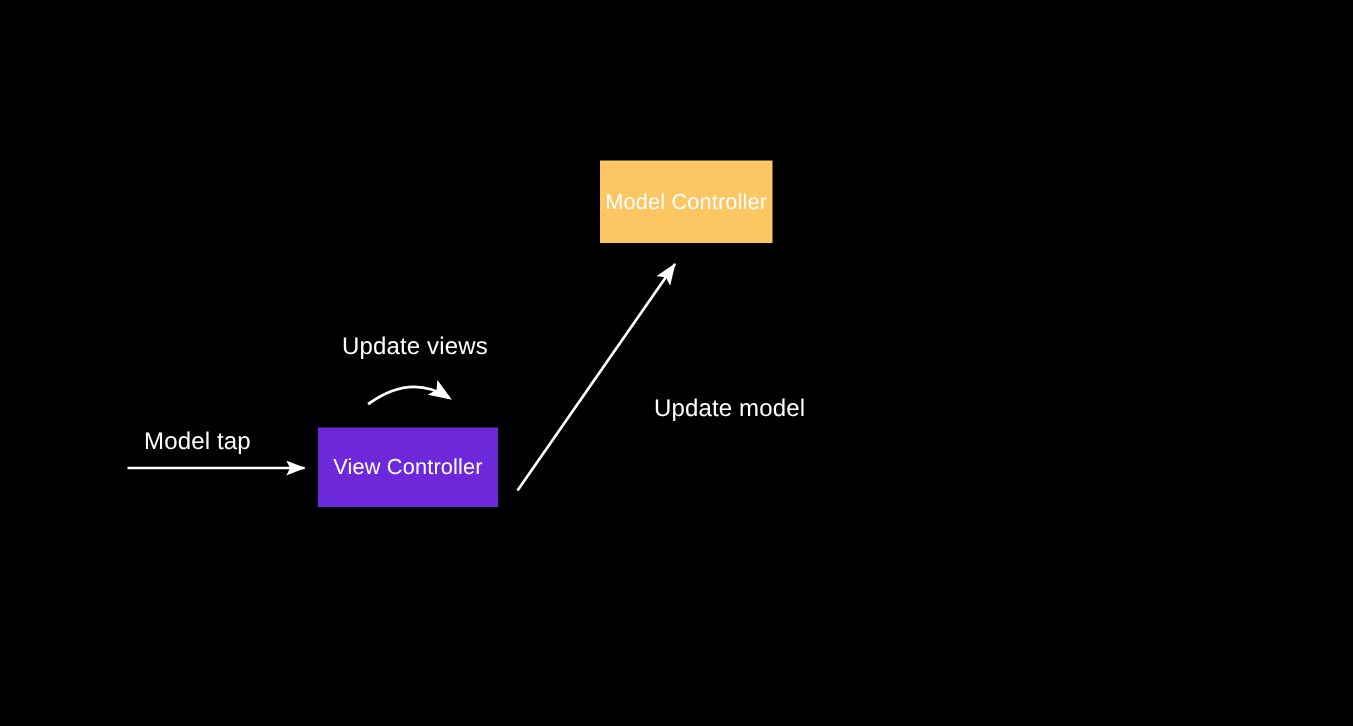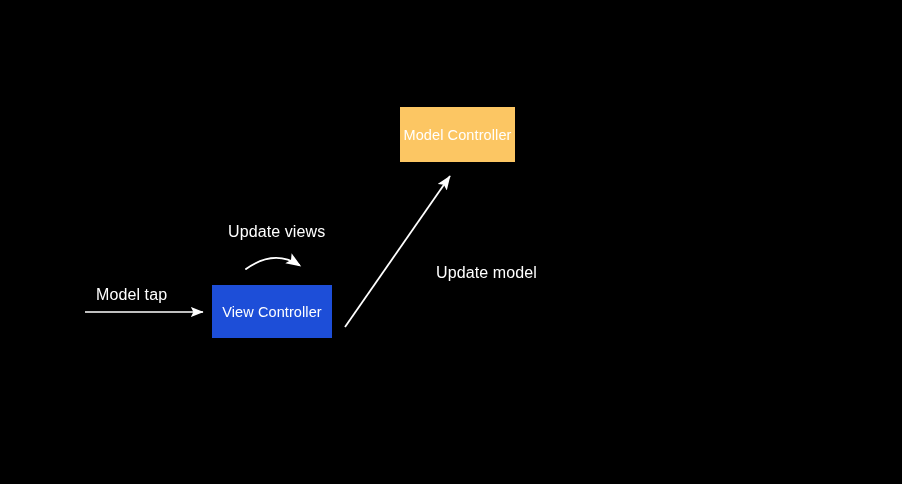--- a/index.html
+++ b/index.html
@@ -43,21 +43,21 @@
     top: 107px;
     width: 115px;
     height: 55px;
     background: #fcc663;
   }
   #node-view-controller {
     left: 212px;
     top: 285px;
     width: 120px;
     height: 53px;
-    background: #1d4ed8;
+    background: #6d28d9;
   }
   .edge-label {
     position: absolute;
     color: #ffffff;
     font-size: 16px;
     font-weight: 400;
     letter-spacing: 0.1px;
     white-space: nowrap;
     text-align: right;
   }

